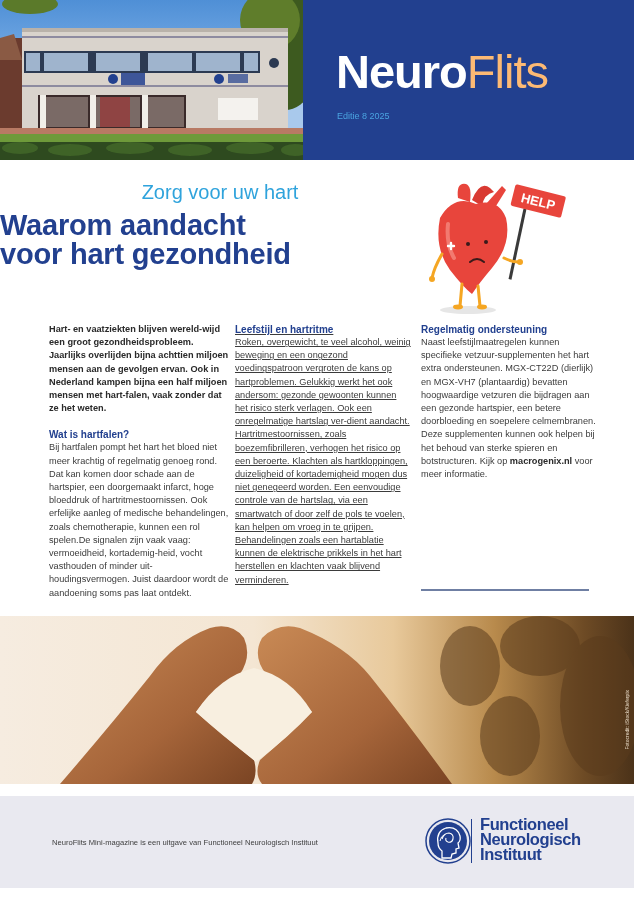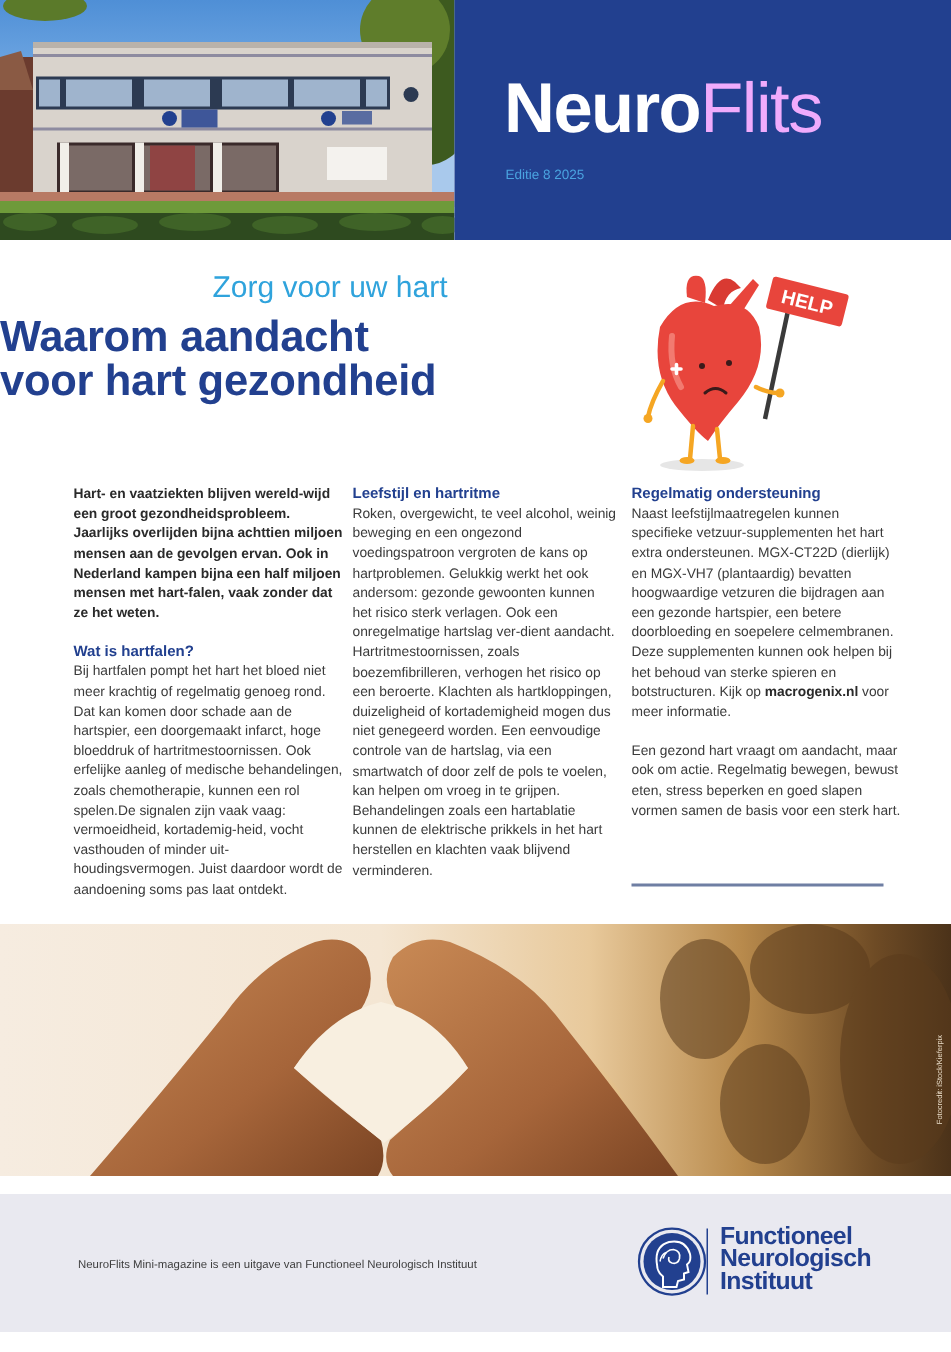--- a/index.html
+++ b/index.html
@@ -6,31 +6,31 @@
   html, body { width: 634px; height: 901px; background: #ffffff; overflow: hidden; }
   body { font-family: "Liberation Sans", sans-serif; color: #333; position: relative; }
 
   
   .header { position: absolute; left: 0; top: 0; width: 634px; height: 160px; }
   .building-photo { position: absolute; left: 0; top: 0; width: 303px; height: 160px; overflow: hidden;
     background: linear-gradient(180deg, #4f8fd6 0%, #79aee6 40%, #a9c9ec 55%); }
   .blue-panel { position: absolute; left: 303px; top: 0; width: 331px; height: 160px; background: #22408f; }
   .brand { position: absolute; left: 33px; top: 48px; font-size: 47px; font-weight: bold; letter-spacing: -1px; line-height: 1; white-space: nowrap; }
   .brand .neuro { color: #ffffff; }
-  .brand .flits { color: #f0abfc; font-weight: normal; }
+  .brand .flits { color: #fdba74; font-weight: normal; }
   .edition { position: absolute; left: 34px; top: 111px; font-size: 9px; color: #4aa3e0; }
 
   
   .kicker { position: absolute; left: 0; top: 181px; width: 440px; text-align: center; font-size: 20px; color: #2fa3dc; }
   .headline { position: absolute; left: 0; top: 211px; width: 440px; text-align: left; font-size: 29px; font-weight: bold; line-height: 29px; color: #22408f; letter-spacing: -0.2px; }
 
   
   .col { position: absolute; top: 323px; font-size: 9.2px; line-height: 13.2px; color: #3b3b3b; }
   .col1 { left: 49px; width: 180px; }
-  .col2 { left: 235px; width: 176px; }
+  .col2 { left: 235px; width: 176px; text-decoration: underline; }
   .col3 { left: 421px; width: 180px; }
   .lead { font-weight: bold; color: #2a2a2a; margin-bottom: 13px; }
   .subhead { font-weight: bold; color: #22408f; font-size: 10px; line-height: 13px; }
   .para-gap { margin-top: 13px; }
   .bold-link { font-weight: bold; color: #2a2a2a; }
   .divider { position: absolute; left: 421px; top: 589px; width: 168px; height: 2px; background: #6f7fa3; }
 
   
   .heart-photo { position: absolute; left: 0; top: 616px; width: 634px; height: 168px; overflow: hidden;
     background: linear-gradient(90deg, #f6ece0 0%, #f4e6d3 40%, #e8c99b 62%, #b88a4c 78%, #6e4b25 92%, #4b3219 100%); }
@@ -158,21 +158,20 @@
 </div>
 
 <div class="col col2">
   <h3 class="subhead">Leefstijl en hartritme</h3>
   <p>Roken, overgewicht, te veel alcohol, weinig beweging en een ongezond voedingspatroon vergroten de kans op hartproblemen. Gelukkig werkt het ook andersom: gezonde gewoonten kunnen het risico sterk verlagen. Ook een onregelmatige hartslag ver-dient aandacht. Hartritmestoornissen, zoals boezemfibrilleren, verhogen het risico op een beroerte. Klachten als hartkloppingen, duizeligheid of kortademigheid mogen dus niet genegeerd worden. Een eenvoudige controle van de hartslag, via een smartwatch of door zelf de pols te voelen, kan helpen om vroeg in te grijpen. Behandelingen zoals een hartablatie kunnen de elektrische prikkels in het hart herstellen en klachten vaak blijvend verminderen.</p>
 </div>
 
 <div class="col col3">
   <h3 class="subhead">Regelmatig ondersteuning</h3>
   <p><span>Naast leefstijlmaatregelen kunnen specifieke vetzuur-supplementen het hart extra ondersteunen. MGX-CT22D (dierlijk) en MGX-VH7 (plantaardig) bevatten hoogwaardige vetzuren die bijdragen aan een gezonde hartspier, een betere doorbloeding en soepelere celmembranen. Deze supplementen kunnen ook helpen bij het behoud van sterke spieren en botstructuren. Kijk op </span><span class="bold-link">macrogenix.nl</span><span> voor meer informatie.</span></p>
-  <p class="para-gap">Een gezond hart vraagt om aandacht, maar ook om actie. Regelmatig bewegen, bewust eten, stress beperken en goed slapen vormen samen de basis voor een sterk hart.</p>
 </div>
 <div class="divider"></div>
 
 <div class="heart-photo">
   <svg width="634" height="168" viewBox="0 0 634 168">
     <defs>
       <radialGradient id="sun" cx="0.55" cy="0.5" r="0.5">
         <stop offset="0%" stop-color="#fff3c4" stop-opacity="0.95"></stop>
         <stop offset="60%" stop-color="#f7c46a" stop-opacity="0.35"></stop>
         <stop offset="100%" stop-color="#f7c46a" stop-opacity="0"></stop>

